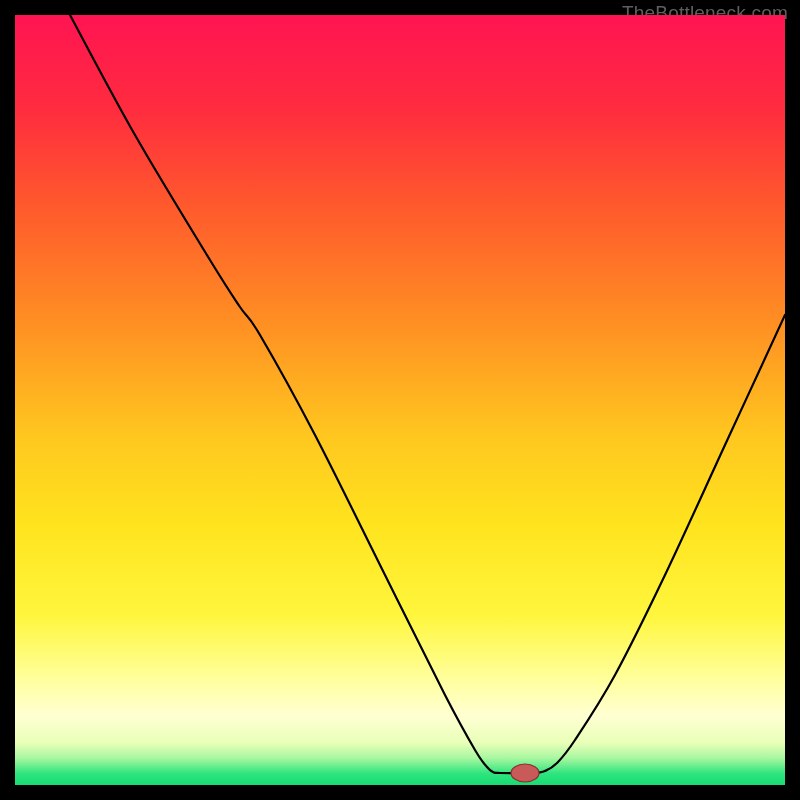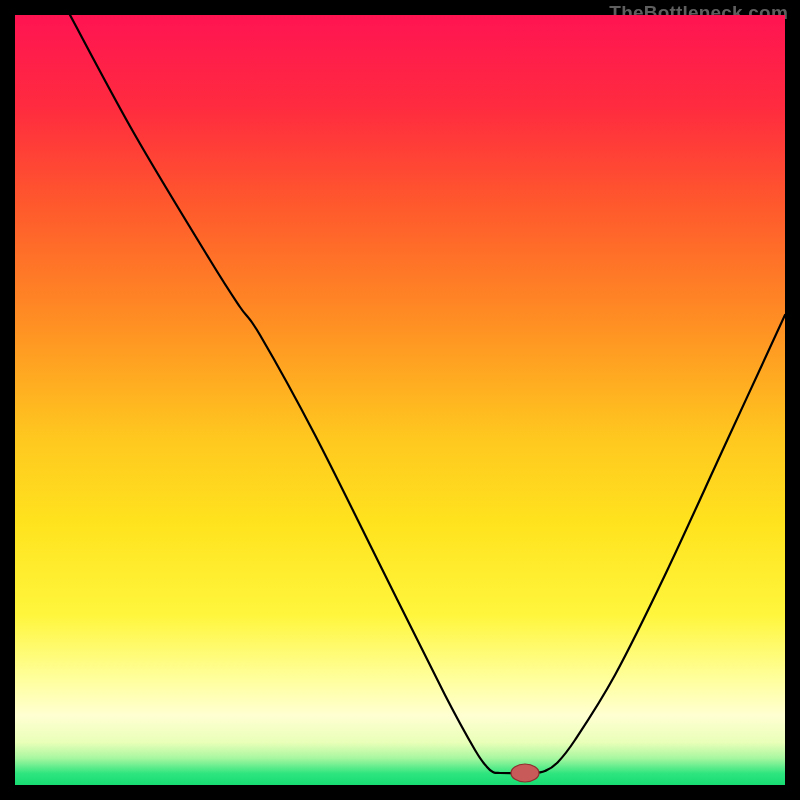--- a/index.html
+++ b/index.html
@@ -26,21 +26,21 @@
     width: 770px;
     height: 770px;
   }
   .attrib {
     position: absolute;
     top: 2px;
     right: 12px;
     color: #5f5f5f;
     font-size: 19px;
     letter-spacing: 0.2px;
-    font-weight: 700;
+    font-weight: 400;
   }
   svg { display: block; }
 </style>
 </head>
 <body>
 
 <div class="frame">
 
   <div class="attrib">TheBottleneck.com</div>
 

